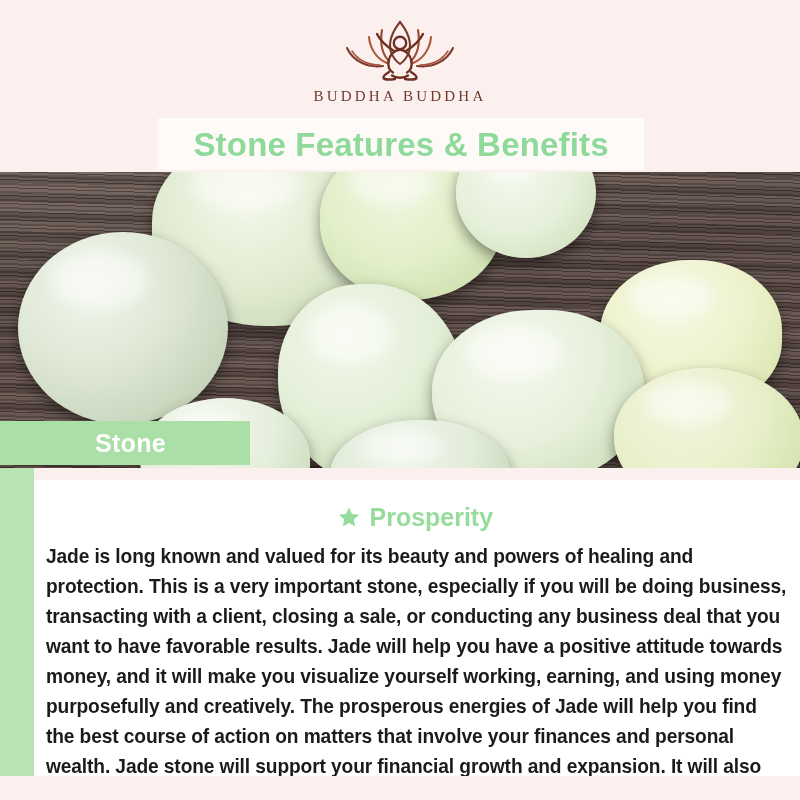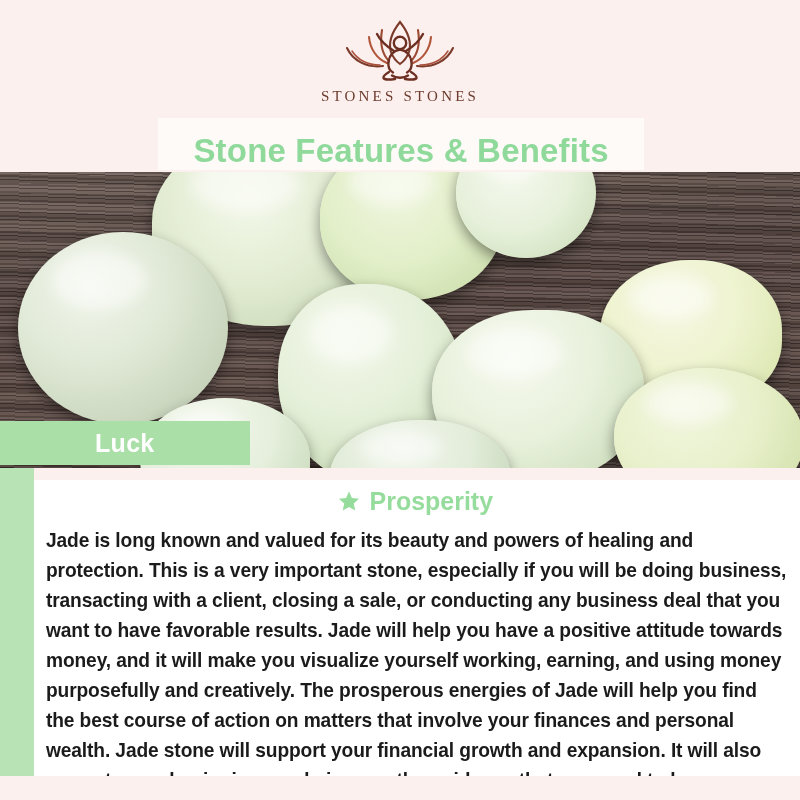--- a/index.html
+++ b/index.html
@@ -80,21 +80,21 @@
 
   
   .title-banner {
     position: absolute;
     left: 158px;
     top: 118px;
     width: 486px;
     height: 52px;
     background: #fdfaf7;
     display: flex;
-    align-items: flex-end;
+    align-items: center;
     justify-content: center;
     z-index: 6;
   }
   .title-text {
     font-family: "Liberation Sans Narrow", "Liberation Sans", sans-serif;
     font-size: 34px;
     font-weight: bold;
     color: #8fd99b;
     letter-spacing: 0.2px;
     white-space: nowrap;
@@ -199,21 +199,21 @@
     height: 12px;
     background: #fbf0ee;
     z-index: 5;
   }
 
   .benefits {
     display: flex;
     align-items: center;
     justify-content: center;
     gap: 10px;
-    padding-top: 12px;
+    padding-top: 28px;
     height: 42px;
   }
   .benefit {
     display: flex;
     align-items: center;
     gap: 7px;
   }
   .star {
     width: 22px;
     height: 22px;
@@ -279,21 +279,21 @@
           <circle cx="75" cy="25" r="6.2"></circle>
           <path d="M75 31.5 C69 32.5 64.5 37 63.5 43.5 C62.8 48.5 64.5 52.5 68 54.5"></path>
           <path d="M75 31.5 C81 32.5 85.5 37 86.5 43.5 C87.2 48.5 85.5 52.5 82 54.5"></path>
           <path d="M69 33 C61 28 55 22 52 16"></path>
           <path d="M81 33 C89 28 95 22 98 16"></path>
           <path d="M64 54 C60 56.5 58 58.5 58.5 60 C59 61.5 64 62 70 61"></path>
           <path d="M86 54 C90 56.5 92 58.5 91.5 60 C91 61.5 86 62 80 61"></path>
           <path d="M67 57.5 C71 60.5 79 60.5 83 57.5"></path>
         </g>
       </svg>
-      <div class="brand-name">STONES STONES</div>
+      <div class="brand-name">BUDDHA BUDDHA</div>
     </div>
   </div>
 
   <div class="title-banner">
     <div class="title-text">Stone Features &amp; Benefits</div>
   </div>
 
   <div class="photo">
     <div class="wood"></div>
     <div class="stone s2"></div>
@@ -305,21 +305,21 @@
     <div class="stone s5"></div>
     <div class="stone s7"></div>
     <div class="stone s9"></div>
     <div class="stone s10"></div>
   </div>
 
   <div class="deco-green deco-left-band"></div>
   <div class="deco-green deco-right-band"></div>
 
   <div class="stone-tag">
-    <div class="stone-tag-label">Luck</div>
+    <div class="stone-tag-label">Stone</div>
   </div>
 
   <div class="pink-strip"></div>
 
   <div class="content">
     <div class="benefits">
 
       <div class="benefit">
         <svg class="star" viewBox="0 0 24 24">
           <polygon points="12,1.5 15.2,8.6 23,9.5 17.2,14.7 18.8,22.4 12,18.5 5.2,22.4 6.8,14.7 1,9.5 8.8,8.6" fill="#96dc9c"></polygon>

